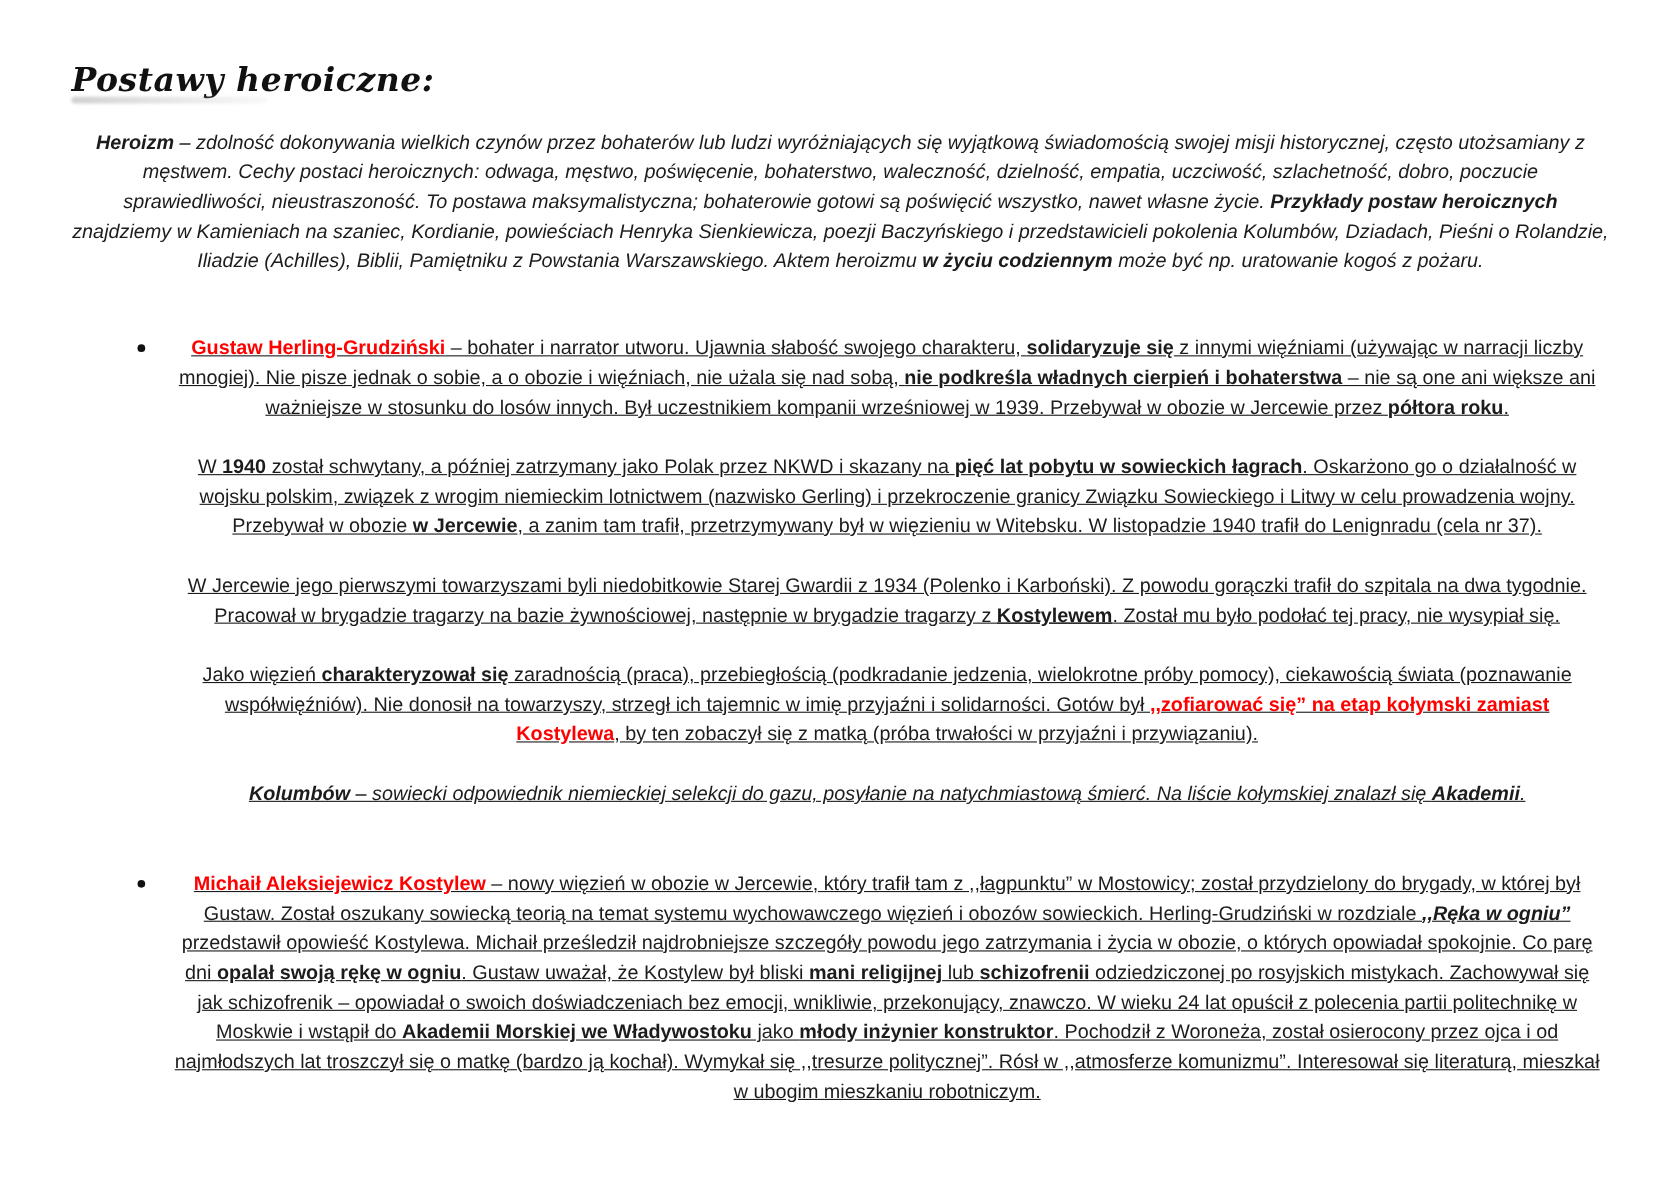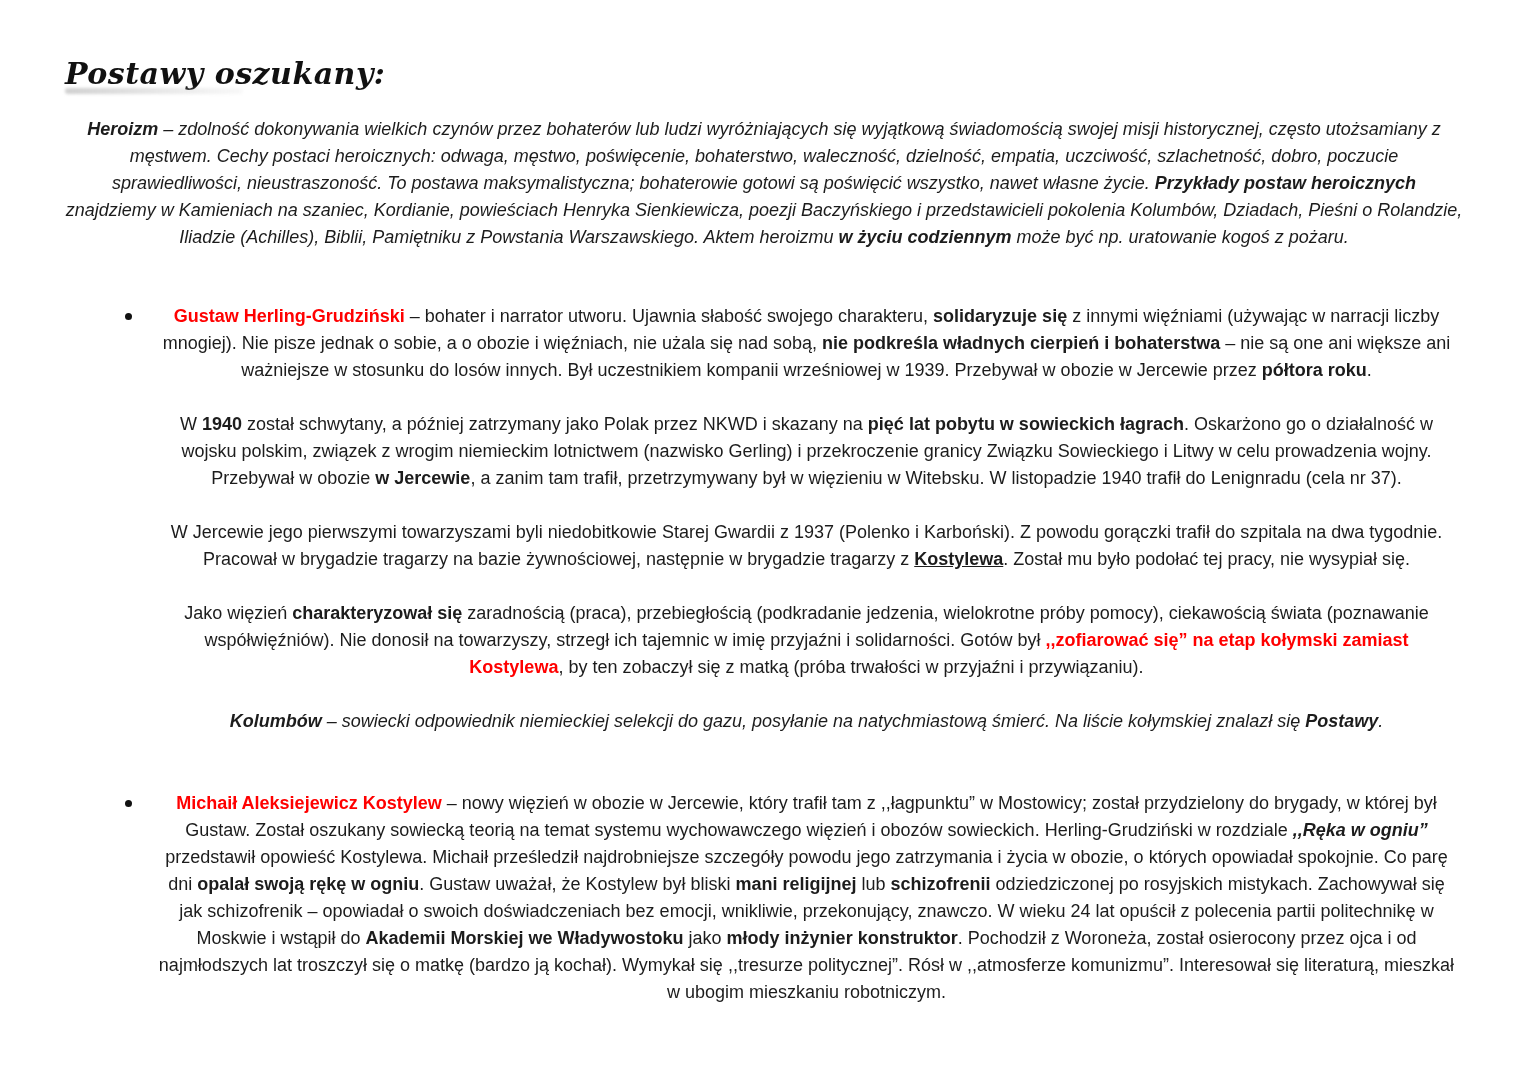--- a/index.html
+++ b/index.html
@@ -46,20 +46,21 @@
     text-align: center;
   }
   .intro {
     margin-top: 22px;
     font-style: italic;
   }
   ul.notes {
     list-style: none;
     margin: 52px 5px 0 0;
     padding: 0;
+    text-decoration: underline;
   }
   ul.notes > li {
     position: relative;
     padding-left: 90px;
   }
   ul.notes > li + li {
     margin-top: 55px;
   }
   .bullet-dot {
     position: absolute;
@@ -76,33 +77,33 @@
   .b { font-weight: 700; }
   .i { font-style: italic; }
   .u { text-decoration: underline; }
   .red { color: var(--accent-red, #ff0000); }
 </style>
 </head>
 <body>
 
 <div class="page">
 
-  <h1 class="title">Postawy oszukany:</h1>
+  <h1 class="title">Postawy heroiczne:</h1>
   <div class="title-smudge"></div>
 
   <p class="intro"><span class="b i">Heroizm</span><span class="i"> – zdolność dokonywania wielkich czynów przez bohaterów lub ludzi wyróżniających się wyjątkową świadomością swojej misji historycznej, często utożsamiany z męstwem. Cechy postaci heroicznych: odwaga, męstwo, poświęcenie, bohaterstwo, waleczność, dzielność, empatia, uczciwość, szlachetność, dobro, poczucie sprawiedliwości, nieustraszoność. To postawa maksymalistyczna; bohaterowie gotowi są poświęcić wszystko, nawet własne życie. </span><span class="b i">Przykłady postaw heroicznych</span><span class="i"> znajdziemy w Kamieniach na szaniec, Kordianie, powieściach Henryka Sienkiewicza, poezji Baczyńskiego i przedstawicieli pokolenia Kolumbów, Dziadach, Pieśni o Rolandzie, Iliadzie (Achilles), Biblii, Pamiętniku z Powstania Warszawskiego. Aktem heroizmu </span><span class="b i">w życiu codziennym</span><span class="i"> może być np. uratowanie kogoś z pożaru.</span></p>
 
   <ul class="notes">
     <li>
       <span class="bullet-dot"></span>
       <p><span class="b red">Gustaw Herling-Grudziński</span><span> – bohater i narrator utworu. Ujawnia słabość swojego charakteru, </span><span class="b">solidaryzuje się</span><span> z innymi więźniami (używając w narracji liczby mnogiej). Nie pisze jednak o sobie, a o obozie i więźniach, nie użala się nad sobą, </span><span class="b">nie podkreśla władnych cierpień i bohaterstwa</span><span> – nie są one ani większe ani ważniejsze w stosunku do losów innych. Był uczestnikiem kompanii wrześniowej w 1939. Przebywał w obozie w Jercewie przez </span><span class="b">półtora roku</span><span>.</span></p>
       <p><span>W </span><span class="b">1940</span><span> został schwytany, a później zatrzymany jako Polak przez NKWD i skazany na </span><span class="b">pięć lat pobytu w sowieckich łagrach</span><span>. Oskarżono go o działalność w wojsku polskim, związek z wrogim niemieckim lotnictwem (nazwisko Gerling) i przekroczenie granicy Związku Sowieckiego i Litwy w celu prowadzenia wojny. Przebywał w obozie </span><span class="b">w Jercewie</span><span>, a zanim tam trafił, przetrzymywany był w więzieniu w Witebsku. W listopadzie 1940 trafił do Lenignradu (cela nr 37).</span></p>
-      <p><span>W Jercewie jego pierwszymi towarzyszami byli niedobitkowie Starej Gwardii z 1937 (Polenko i Karboński). Z powodu gorączki trafił do szpitala na dwa tygodnie. Pracował w brygadzie tragarzy na bazie żywnościowej, następnie w brygadzie tragarzy z </span><span class="b u">Kostylewa</span><span>. Został mu było podołać tej pracy, nie wysypiał się.</span></p>
+      <p><span>W Jercewie jego pierwszymi towarzyszami byli niedobitkowie Starej Gwardii z 1934 (Polenko i Karboński). Z powodu gorączki trafił do szpitala na dwa tygodnie. Pracował w brygadzie tragarzy na bazie żywnościowej, następnie w brygadzie tragarzy z </span><span class="b u">Kostylewem</span><span>. Został mu było podołać tej pracy, nie wysypiał się.</span></p>
       <p><span>Jako więzień </span><span class="b">charakteryzował się</span><span> zaradnością (praca), przebiegłością (podkradanie jedzenia, wielokrotne próby pomocy), ciekawością świata (poznawanie współwięźniów). Nie donosił na towarzyszy, strzegł ich tajemnic w imię przyjaźni i solidarności. Gotów był </span><span class="b red">,,zofiarować się” na etap kołymski zamiast Kostylewa</span><span>, by ten zobaczył się z matką (próba trwałości w przyjaźni i przywiązaniu).</span></p>
-      <p><span class="b i">Kolumbów</span><span class="i"> – sowiecki odpowiednik niemieckiej selekcji do gazu, posyłanie na natychmiastową śmierć. Na liście kołymskiej znalazł się </span><span class="b i">Postawy</span><span class="i">.</span></p>
+      <p><span class="b i">Kolumbów</span><span class="i"> – sowiecki odpowiednik niemieckiej selekcji do gazu, posyłanie na natychmiastową śmierć. Na liście kołymskiej znalazł się </span><span class="b i">Akademii</span><span class="i">.</span></p>
     </li>
     <li>
       <span class="bullet-dot"></span>
       <p><span class="b red">Michaił Aleksiejewicz Kostylew</span><span> – nowy więzień w obozie w Jercewie, który trafił tam z ,,łagpunktu” w Mostowicy; został przydzielony do brygady, w której był Gustaw. Został oszukany sowiecką teorią na temat systemu wychowawczego więzień i obozów sowieckich. Herling-Grudziński w rozdziale </span><span class="b i">,,Ręka w ogniu”</span><span> przedstawił opowieść Kostylewa. Michaił prześledził najdrobniejsze szczegóły powodu jego zatrzymania i życia w obozie, o których opowiadał spokojnie. Co parę dni </span><span class="b">opalał swoją rękę w ogniu</span><span>. Gustaw uważał, że Kostylew był bliski </span><span class="b">mani religijnej</span><span> lub </span><span class="b">schizofrenii</span><span> odziedziczonej po rosyjskich mistykach. Zachowywał się jak schizofrenik – opowiadał o swoich doświadczeniach bez emocji, wnikliwie, przekonujący, znawczo. W wieku 24 lat opuścił z polecenia partii politechnikę w Moskwie i wstąpił do </span><span class="b">Akademii Morskiej we Władywostoku</span><span> jako </span><span class="b">młody inżynier konstruktor</span><span>. Pochodził z Woroneża, został osierocony przez ojca i od najmłodszych lat troszczył się o matkę (bardzo ją kochał). Wymykał się ,,tresurze politycznej”. Rósł w ,,atmosferze komunizmu”. Interesował się literaturą, mieszkał w ubogim mieszkaniu robotniczym.</span></p>
     </li>
   </ul>
 
 </div>
 
 </body></html>

